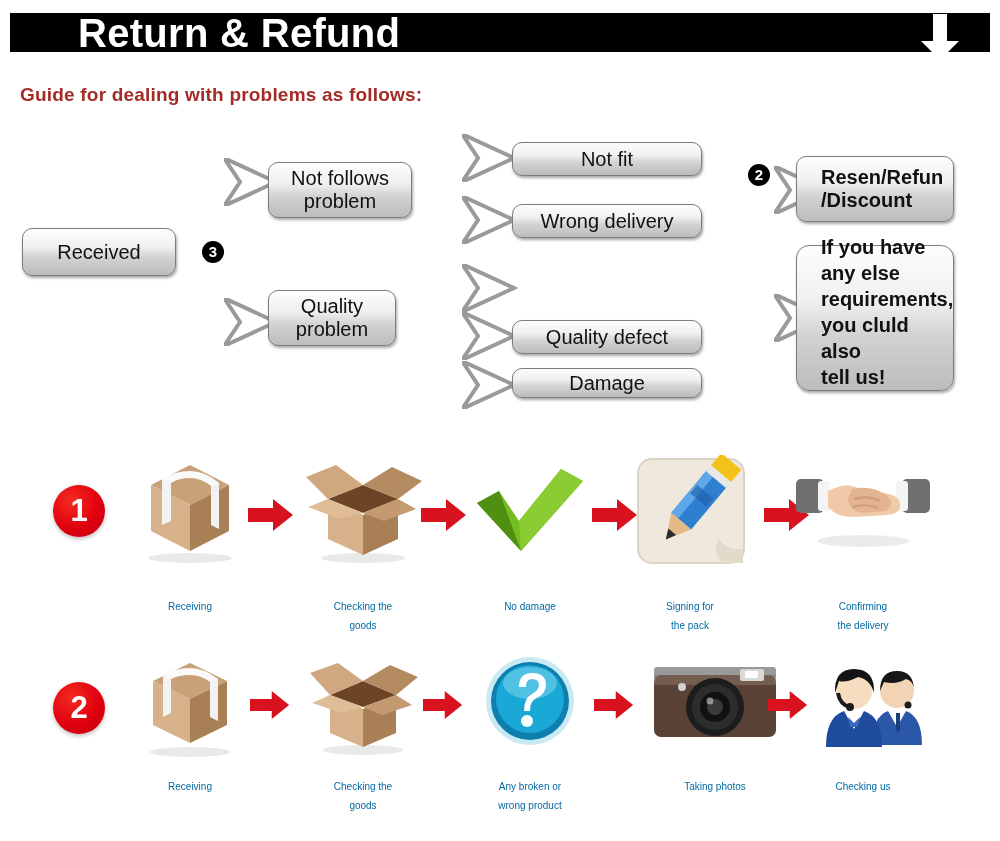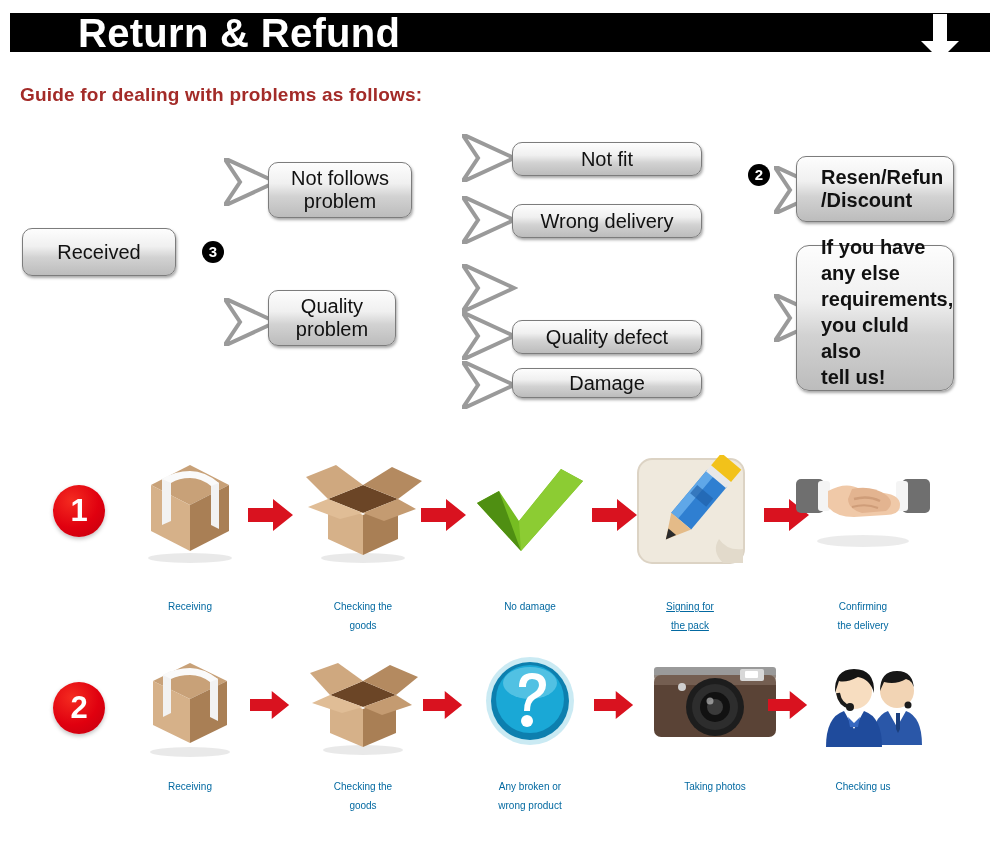--- a/index.html
+++ b/index.html
@@ -226,21 +226,21 @@
           <rect x="62" y="14" width="26" height="56" fill="#2f7fd1"></rect>
           <rect x="62" y="14" width="9" height="56" fill="#5fa7e8"></rect>
           <rect x="62" y="6" width="26" height="10" fill="#e8e8e8"></rect>
           <rect x="62" y="-8" width="26" height="16" fill="#f2c21a"></rect>
           <polygon points="62,70 88,70 75,94" fill="#e4bb88"></polygon>
           <polygon points="70,84 80,84 75,94" fill="#2b2b2b"></polygon>
           <rect x="64" y="32" width="21" height="11" fill="#1f5fa8" opacity=".65"></rect>
         </g>
       </svg>
     </div>
-    <div class="cap" style="top:142px;white-space:pre-line;text-decoration:underline;">Signing for
+    <div class="cap" style="top:142px;white-space:pre-line;">Signing for
 the pack</div>
   </div>
 
   <div class="ar" style="left:764px;top:42px;">
     <svg width="46" height="36" viewBox="0 0 46 36">
       <path d="M0,11 H25 V2 L45,18 L25,34 V25 H0 Z" fill="#D9121F"></path>
     </svg>
   </div>
 
   <div class="step" style="left:788px;top:0;">

